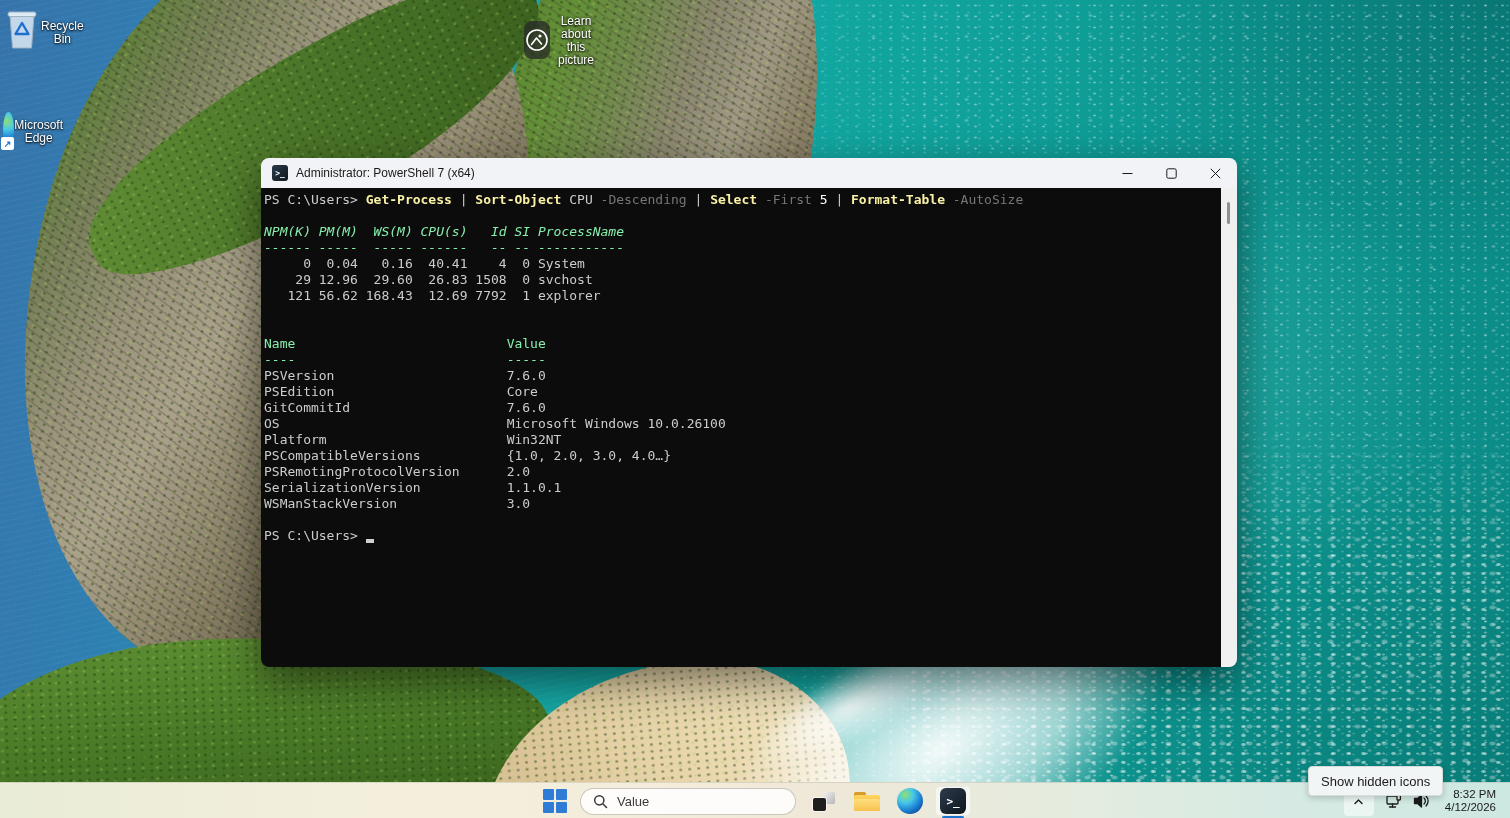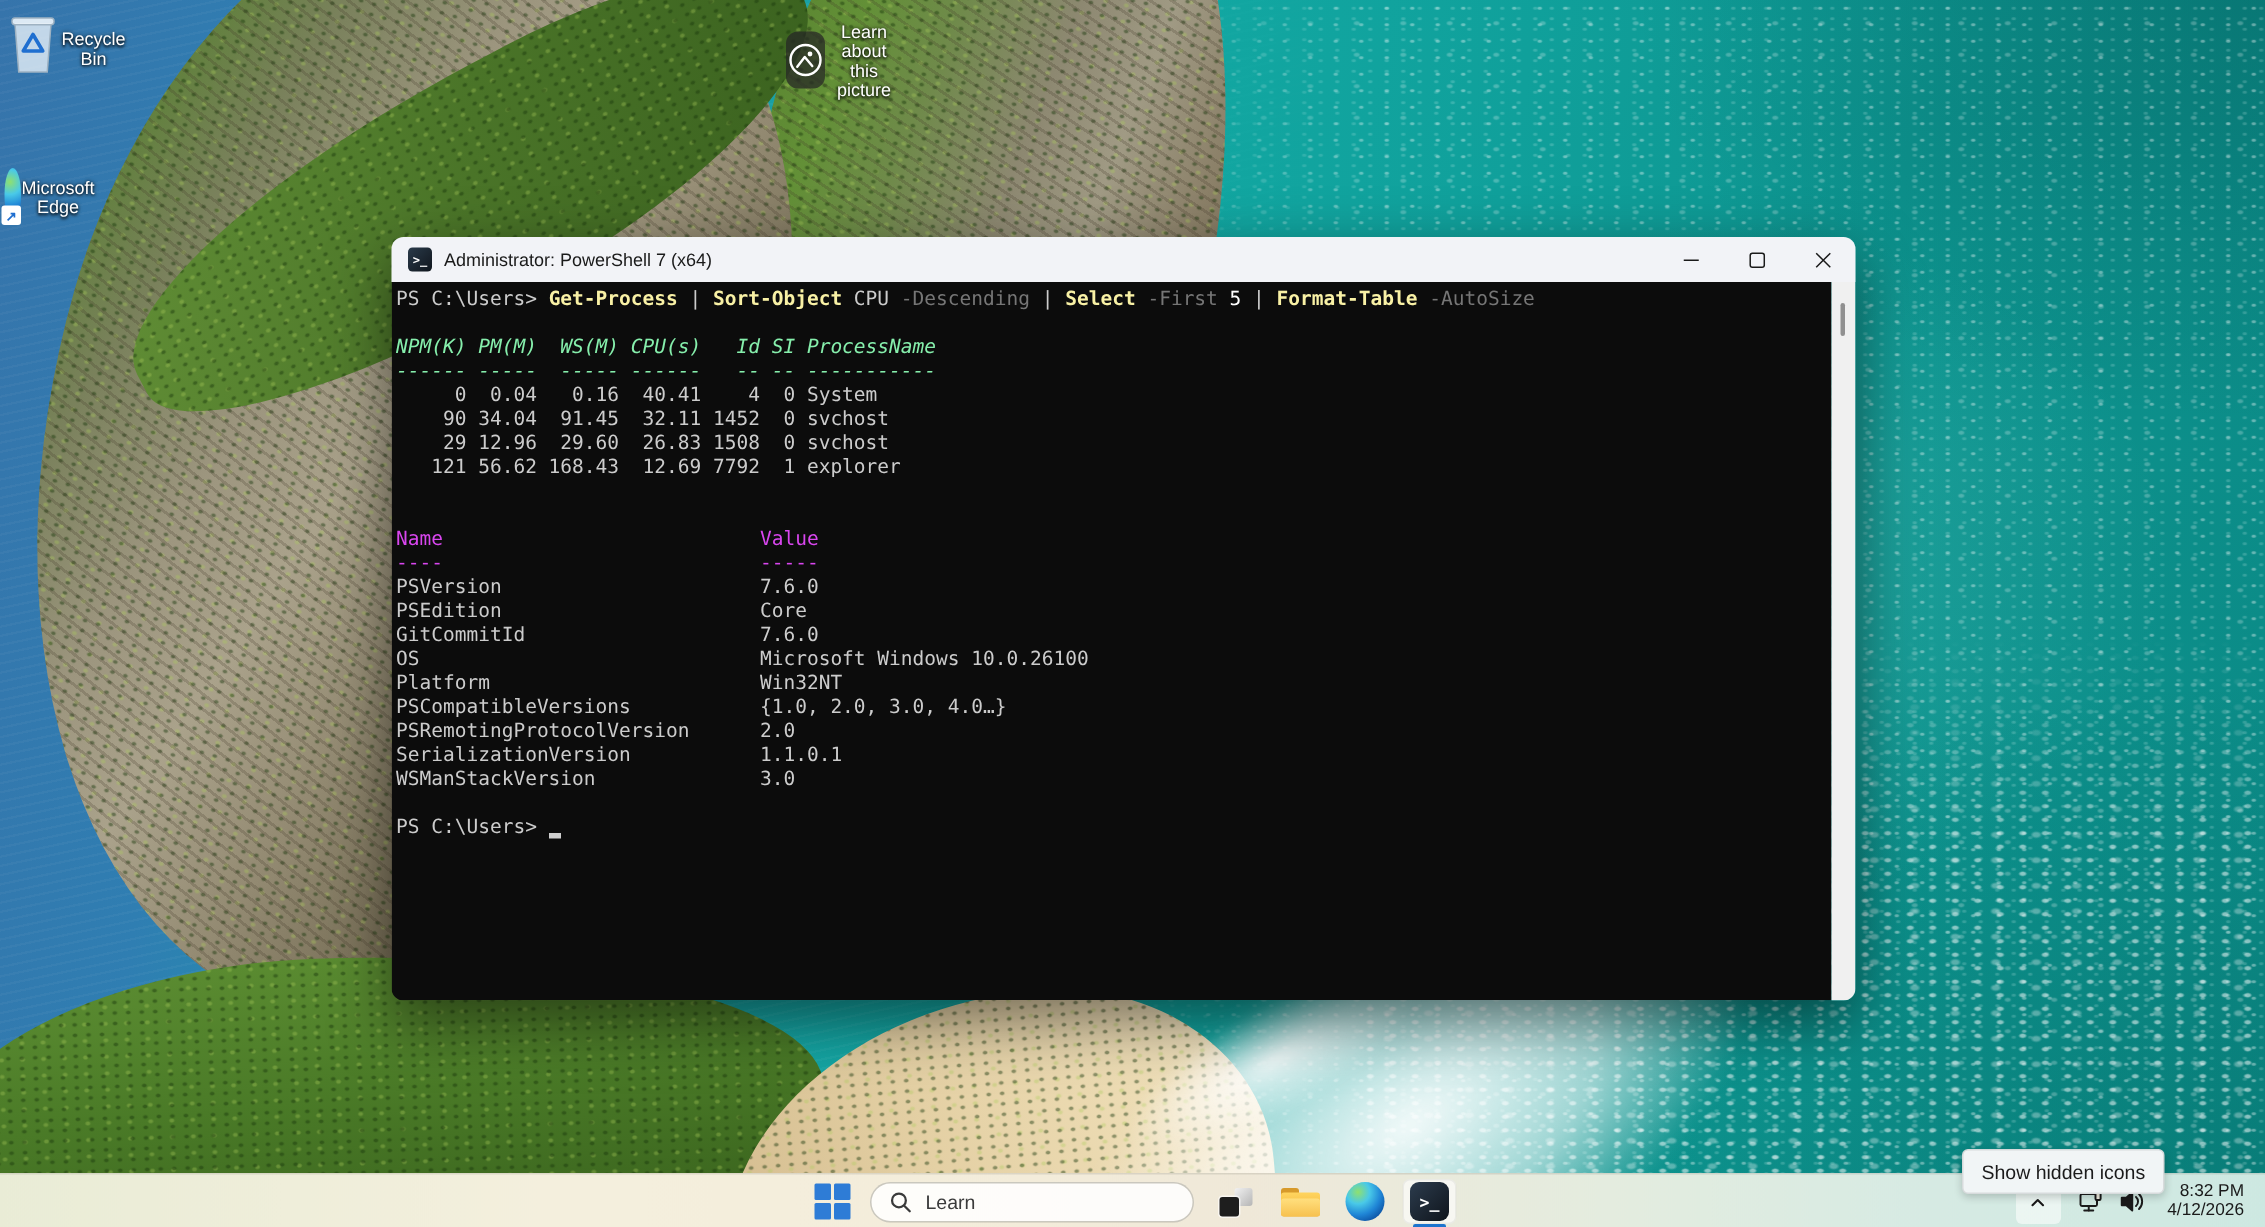--- a/index.html
+++ b/index.html
@@ -76,21 +76,21 @@
   .tb-title{margin-left:8px;font-size:12px;color:#1a1a1a;}
   .win-btns{margin-left:auto;display:flex;height:30px;}
   .wbtn{width:44px;height:30px;display:flex;align-items:center;justify-content:center;}
   .wbtn:last-child{border-radius:0 8px 0 0;}
   .term-body{flex:1;display:flex;border-radius:0 0 8px 8px;overflow:hidden;}
   .term-content{flex:1;background:#0c0c0c;padding:4px 0 0 3px;
     font-family:"DejaVu Sans Mono",monospace;font-size:13px;line-height:16px;}
   .tline{white-space:pre;min-height:16px;}
   .c-default{color:#cccccc;} .c-command{color:#f9f1a5;font-weight:bold;}
   .c-param{color:#767676;} .c-number{color:#ffffff;}
-  .c-theader{color:#86efac;font-style:italic;} .c-header2{color:#d946ef;} .c-variable{color:#16c60c;}
+  .c-theader{color:#86efac;font-style:italic;} .c-header2{color:#86efac;} .c-variable{color:#16c60c;}
   .cursor{display:inline-block;width:8px;height:13px;vertical-align:text-bottom;
     background:linear-gradient(transparent 72%,#cfcfcf 72%);}
   .term-scroll{flex:0 0 16px;background:#f0f0f0;position:relative;}
   .scroll-thumb{position:absolute;top:14px;left:6px;width:3px;height:22px;background:#909090;border-radius:2px;}
 
   
   .tooltip{position:absolute;left:1308px;top:766px;height:28px;padding:0 12px;z-index:40;
     display:flex;align-items:center;background:#f1f5f6;border:1px solid #d7dbdc;border-radius:4px;
     box-shadow:0 2px 6px rgba(0,0,0,.2);font-size:13px;color:#1b1b1b;}
 
@@ -201,21 +201,20 @@
         </div>
       </div>
     </div>
     <div class="term-body">
       <div class="term-content">
           <div class="tline"><span class="c-default">PS C:\Users&gt; </span><span class="c-command">Get-Process</span><span class="c-default"> | </span><span class="c-command">Sort-Object</span><span class="c-default"> CPU </span><span class="c-param">-Descending</span><span class="c-default"> | </span><span class="c-command">Select</span><span class="c-default"> </span><span class="c-param">-First</span><span class="c-default"> </span><span class="c-number">5</span><span class="c-default"> | </span><span class="c-command">Format-Table</span><span class="c-default"> </span><span class="c-param">-AutoSize</span></div>
           <div class="tline"></div>
           <div class="tline"><span class="c-theader">NPM(K) PM(M)  WS(M) CPU(s)   Id SI ProcessName</span></div>
           <div class="tline"><span class="c-theader">------ -----  ----- ------   -- -- -----------</span></div>
           <div class="tline"><span class="c-default">     0  0.04   0.16  40.41    4  0 System</span></div>
-          <div class="tline"><span class="c-default">    90 34.04  91.45  32.11 1452  0 svchost</span></div>
           <div class="tline"><span class="c-default">    29 12.96  29.60  26.83 1508  0 svchost</span></div>
           <div class="tline"><span class="c-default">   121 56.62 168.43  12.69 7792  1 explorer</span></div>
           <div class="tline"></div>
           <div class="tline"></div>
           <div class="tline"><span class="c-header2">Name                           Value</span></div>
           <div class="tline"><span class="c-header2">----                           -----</span></div>
           <div class="tline"><span class="c-default">PSVersion                      7.6.0</span></div>
           <div class="tline"><span class="c-default">PSEdition                      Core</span></div>
           <div class="tline"><span class="c-default">GitCommitId                    7.6.0</span></div>
           <div class="tline"><span class="c-default">OS                             Microsoft Windows 10.0.26100</span></div>
@@ -243,21 +242,21 @@
             <span></span>
             <span></span>
             <span></span>
           </span>
       </div>
       <div class="search-pill">
         <svg width="15" height="15" viewBox="0 0 15 15" fill="none" stroke="#3a3a3a" stroke-width="1.5" stroke-linecap="round">
           <circle cx="6.3" cy="6.3" r="4.6"></circle>
             <line x1="9.8" y1="9.8" x2="13.5" y2="13.5"></line>
         </svg>
-        <span>Learn</span>
+        <span>Value</span>
       </div>
       <div class="tb-cell">
         <span style="position:absolute;inset:0;">
           <span class="tv-back"></span>
             <span class="tv-front"></span>
         </span>
       </div>
       <div class="tb-cell">
         <span class="folder">
           <span class="back"></span>

